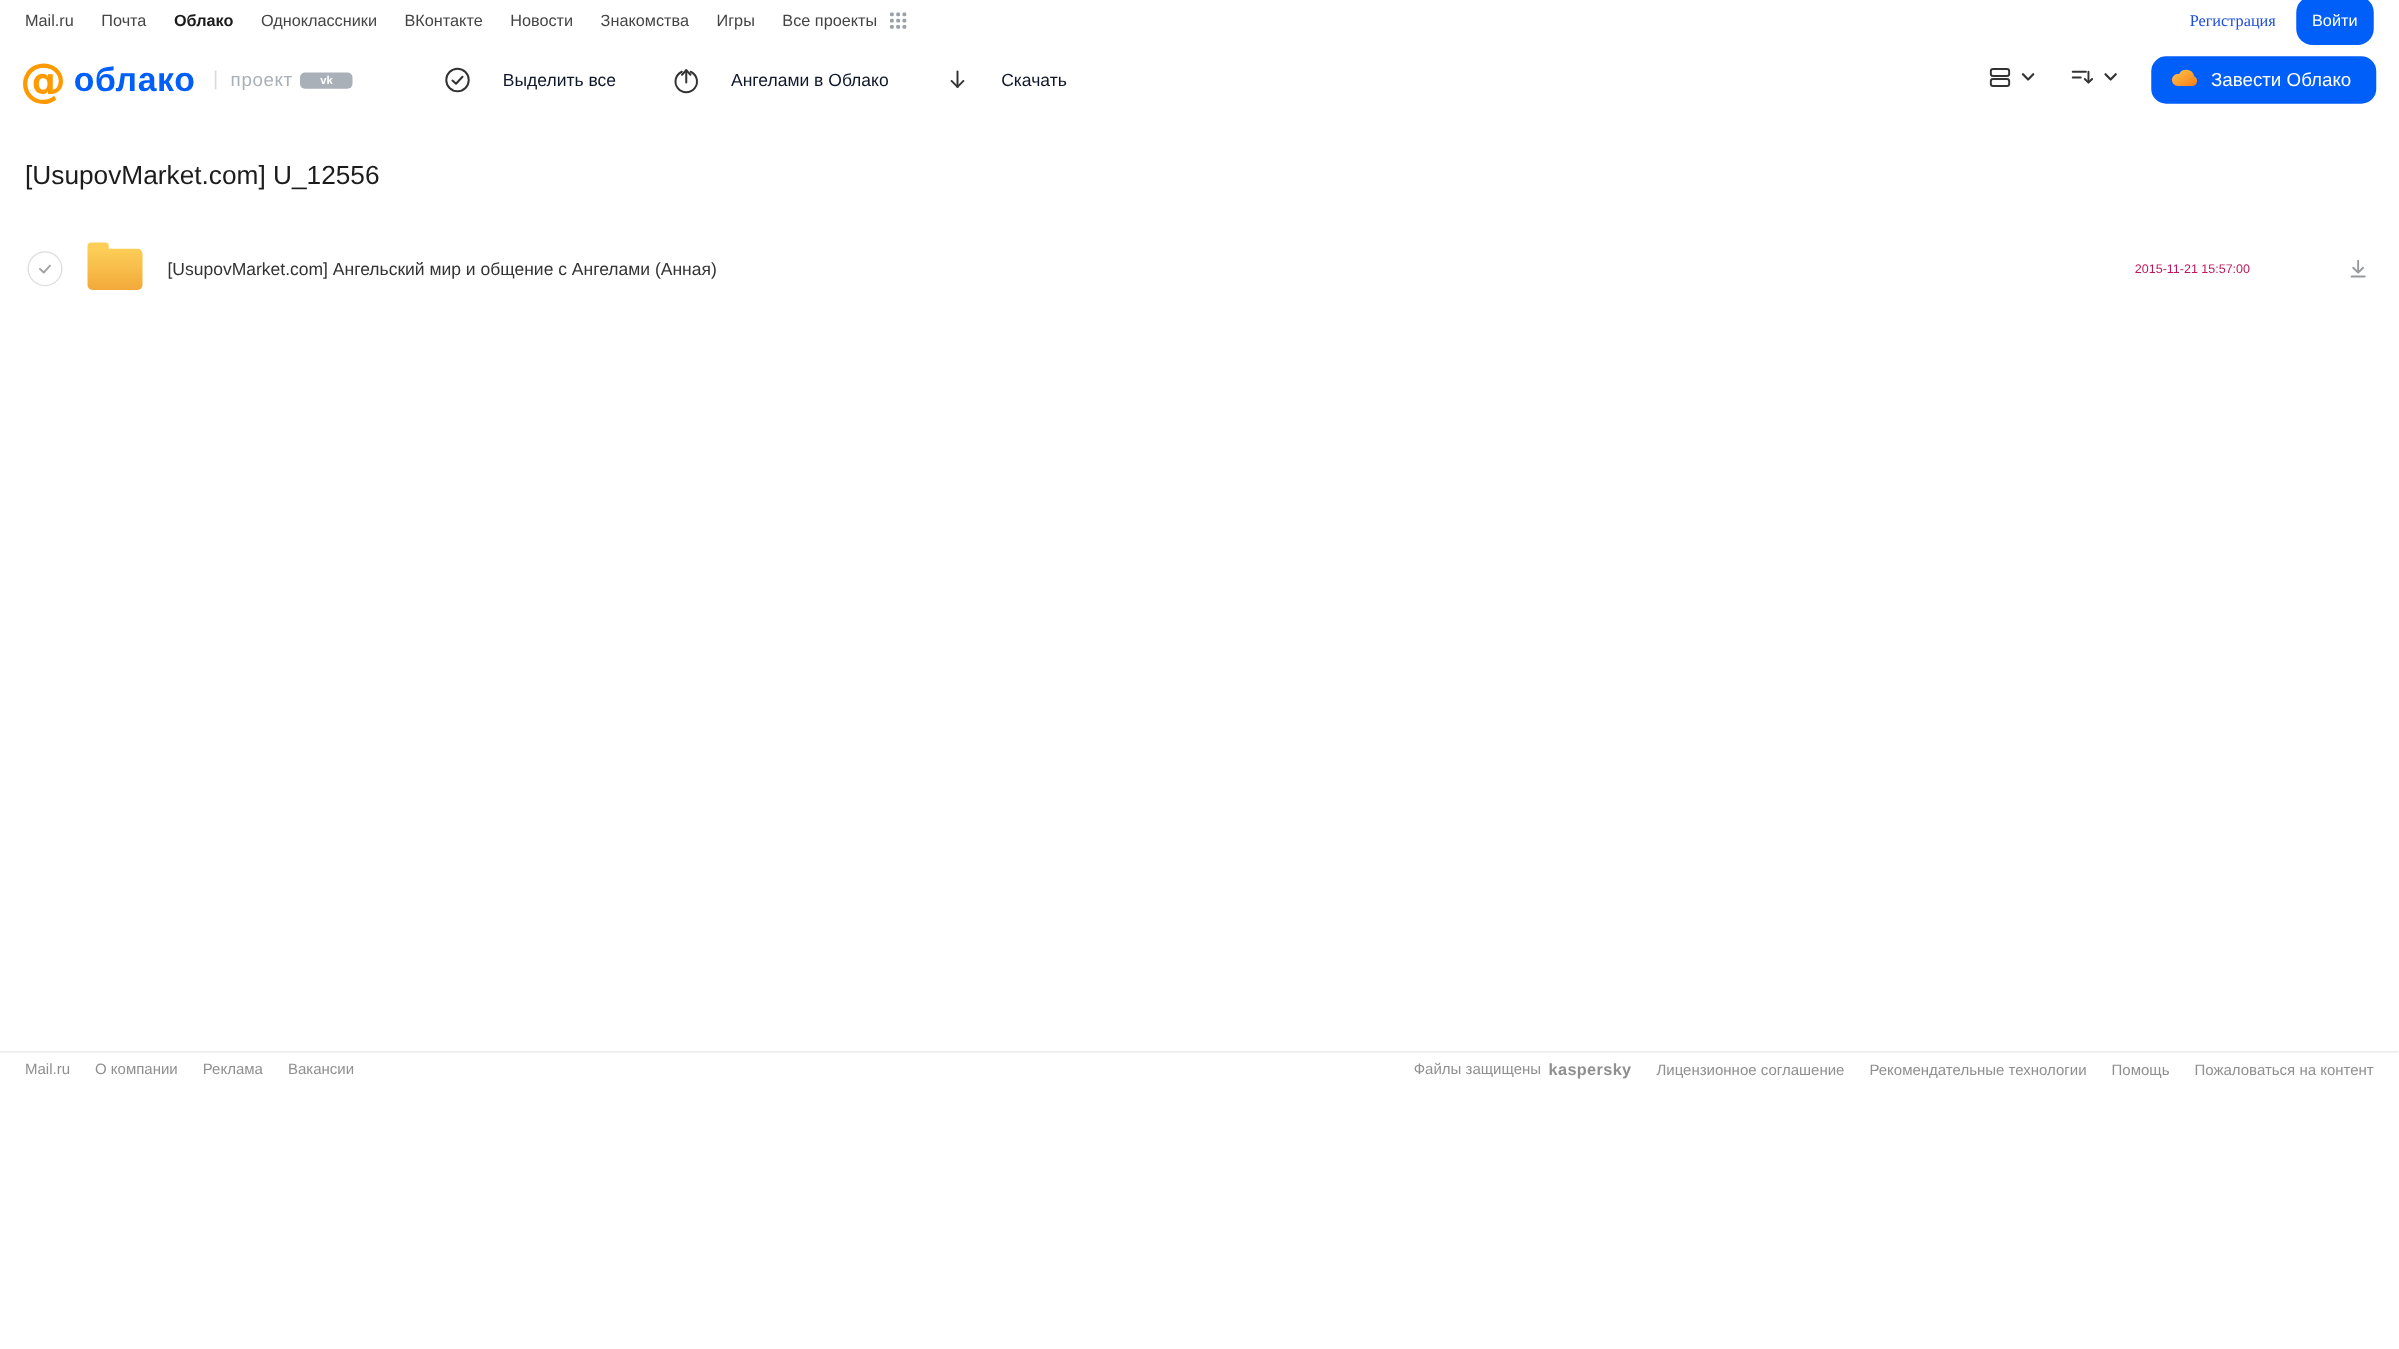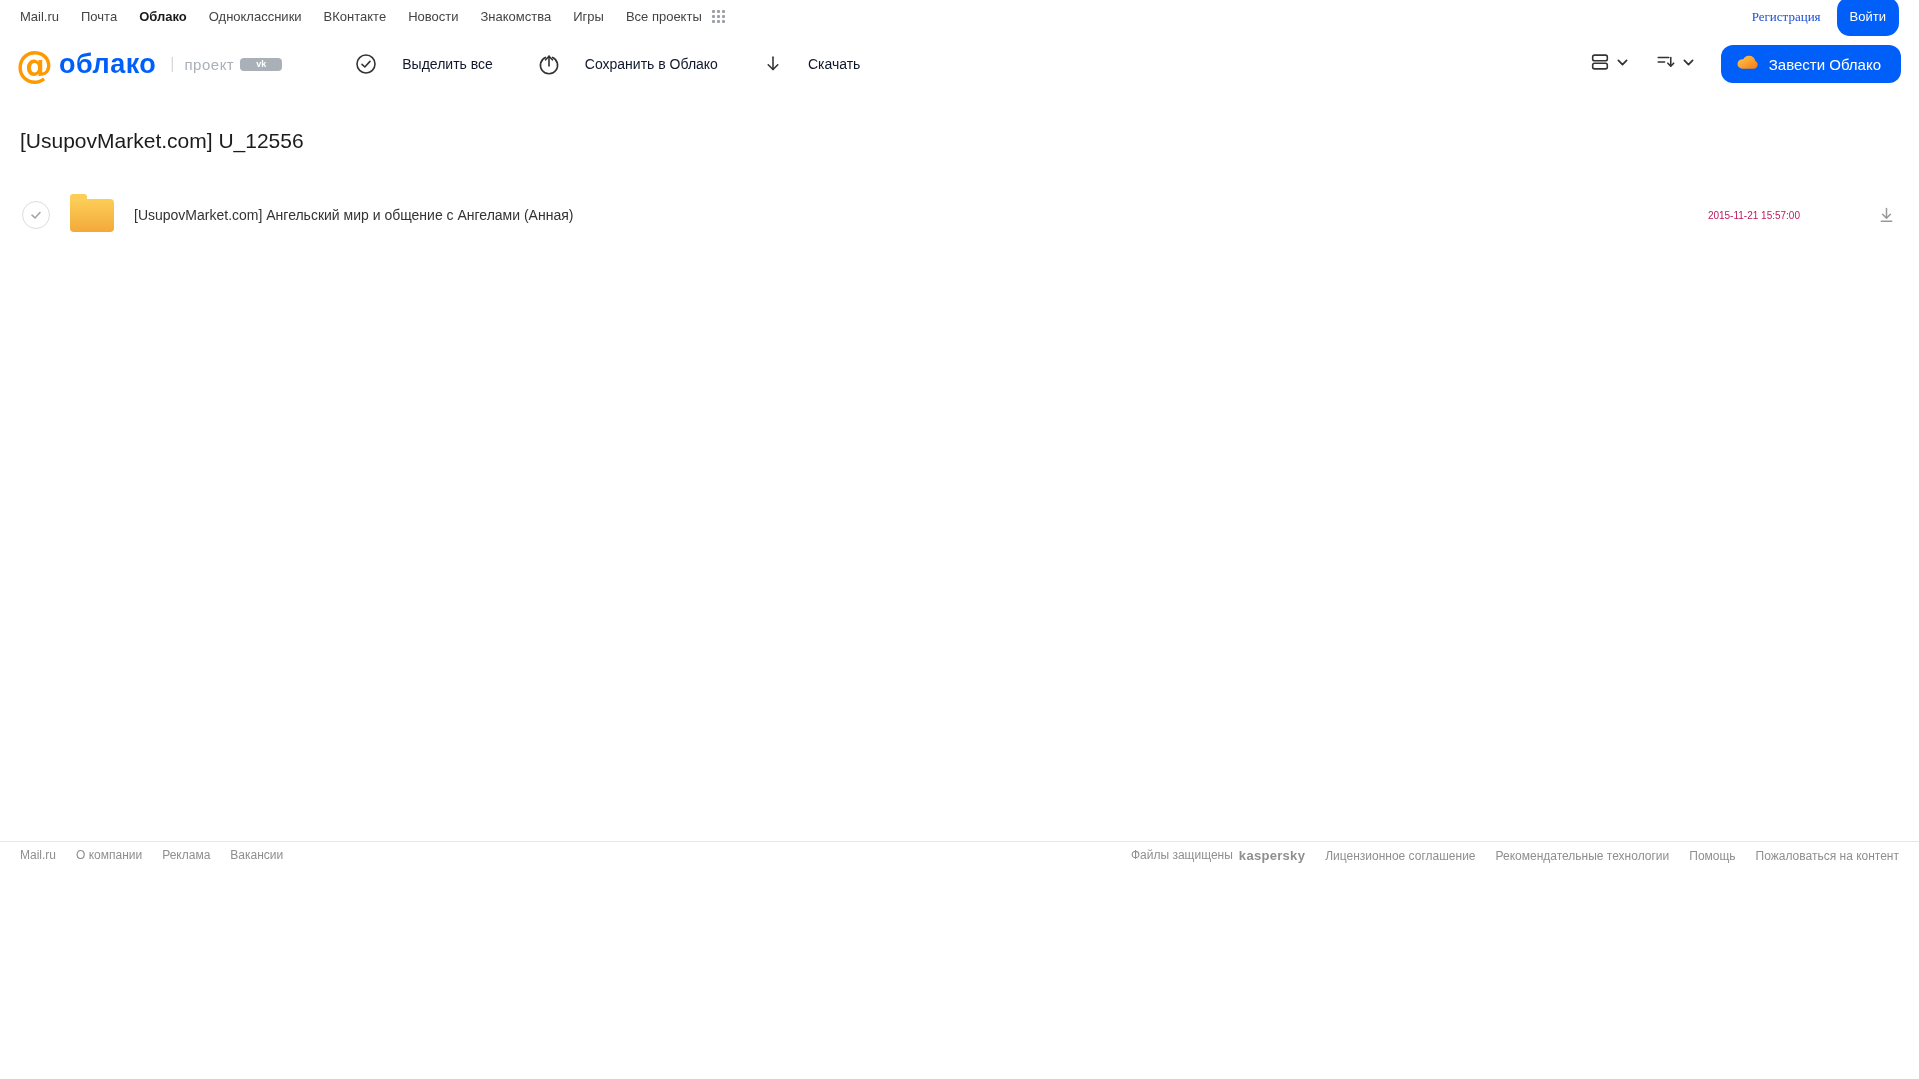--- a/index.html
+++ b/index.html
@@ -122,21 +122,21 @@
         <span>Выделить все</span>
       </div>
       <div class="action">
         <span>
           <svg width="24" height="24" viewBox="0 0 24 24" fill="none" stroke="#333" stroke-width="1.6" stroke-linecap="round" stroke-linejoin="round">
             <path d="M15.6 5.4 a8.6 8.6 0 1 1 -7.2 0"></path>
             <line x1="12" y1="14" x2="12" y2="4.2"></line>
             <polyline points="8.6,7.8 12,4.2 15.4,7.8"></polyline>
           </svg>
         </span>
-        <span>Сохранить в Облако</span>
+        <span>Ангелами в Облако</span>
       </div>
       <div class="action">
         <span>
           <svg width="22" height="22" viewBox="0 0 24 24" fill="none" stroke="#333" stroke-width="1.7" stroke-linecap="round" stroke-linejoin="round">
             <line x1="12" y1="4.5" x2="12" y2="18"></line>
             <polyline points="6.8,12.8 12,18 17.2,12.8"></polyline>
           </svg>
         </span>
         <span>Скачать</span>
       </div>

